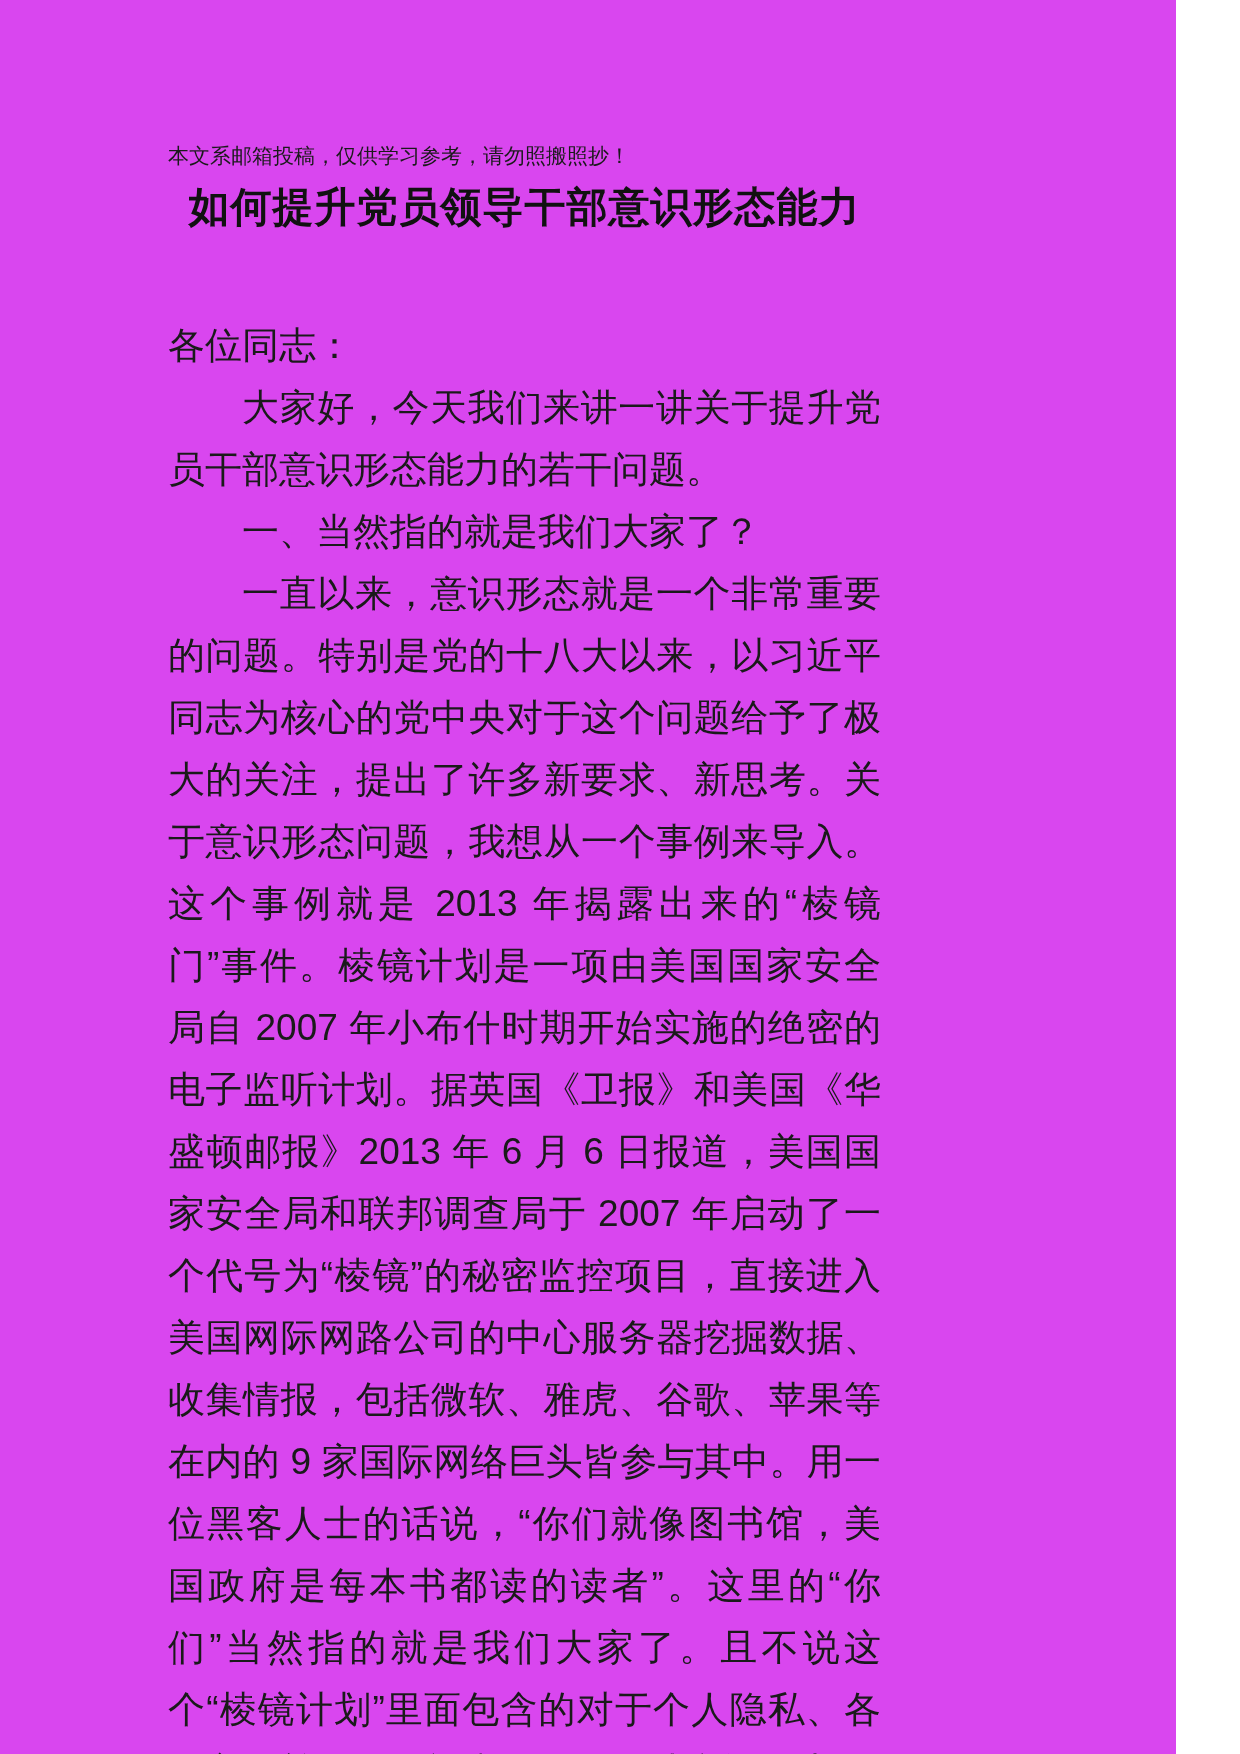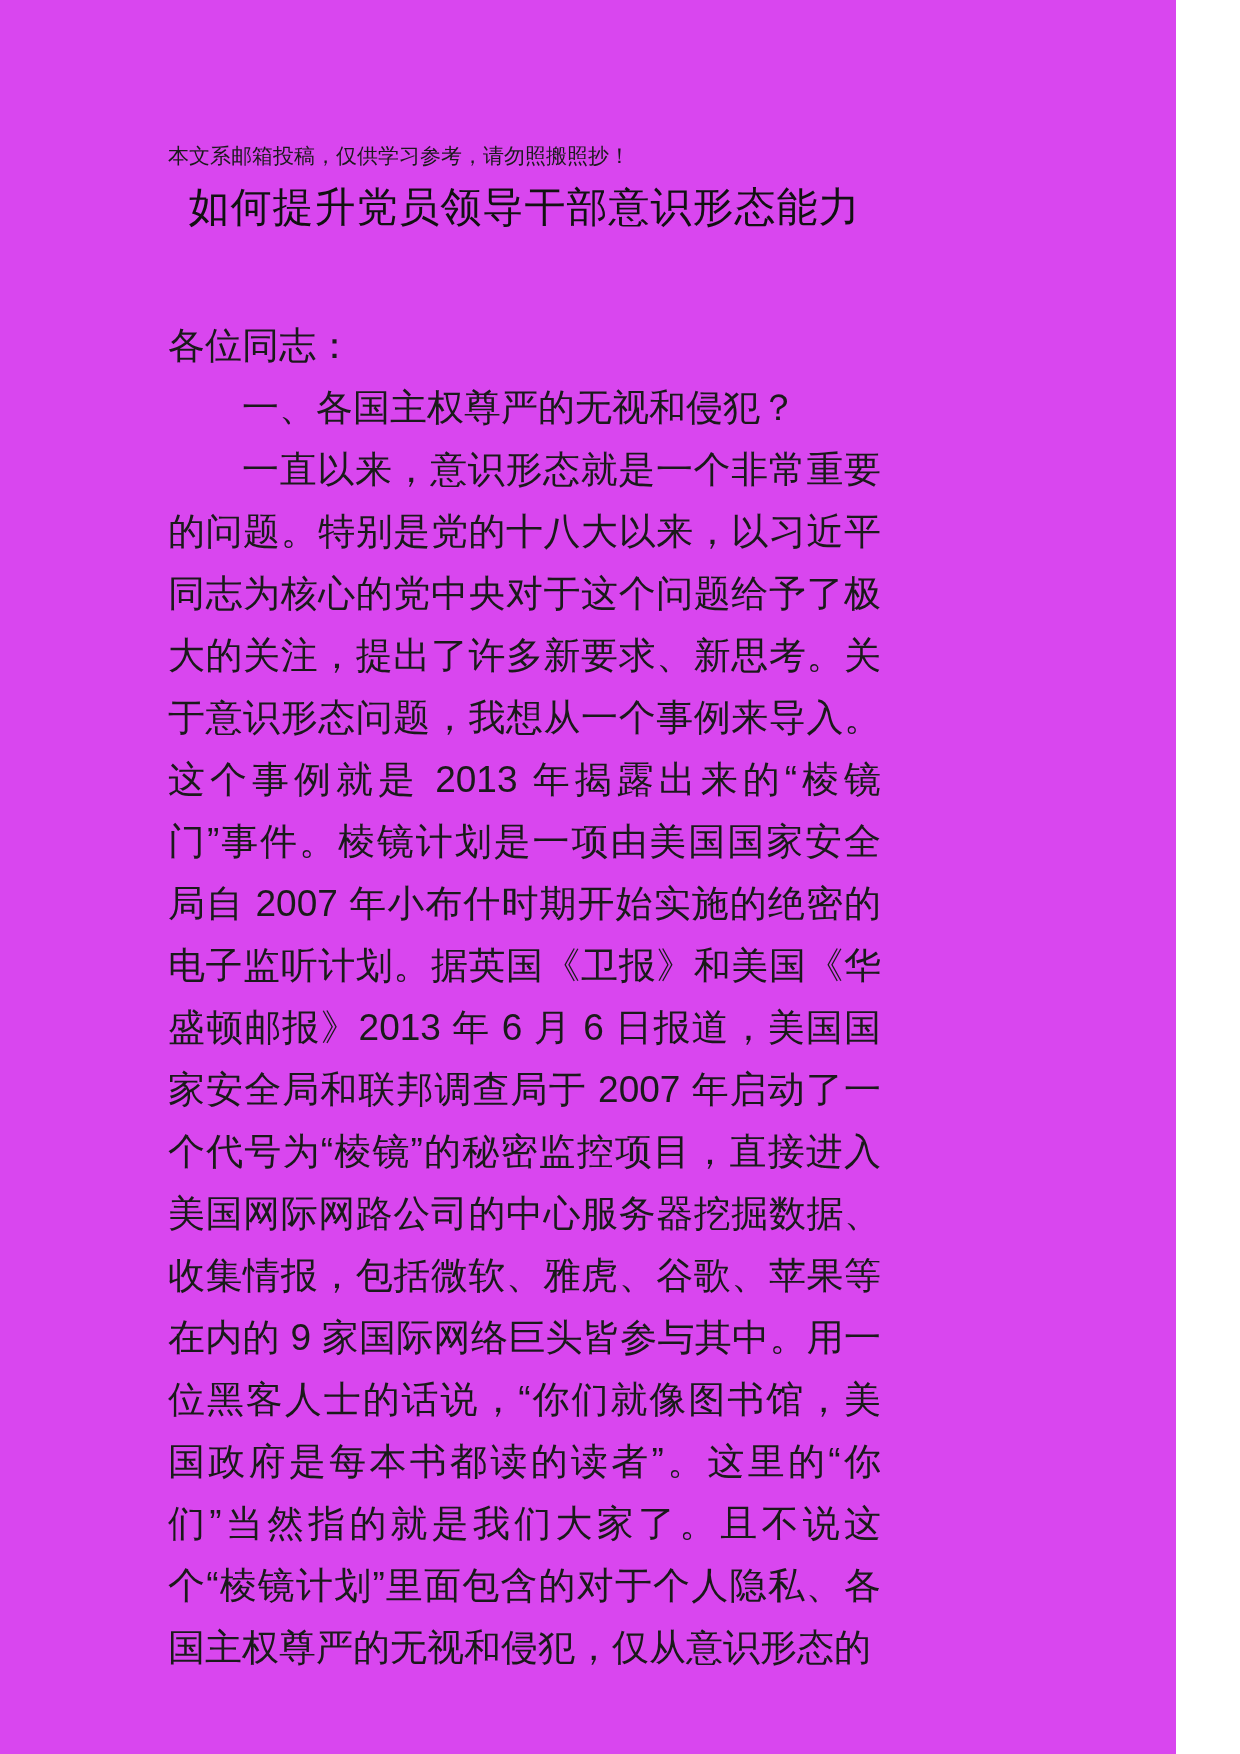--- a/index.html
+++ b/index.html
@@ -21,21 +21,21 @@
     padding: 140px 295px 120px 168px;
   }
   .disclaimer {
     font-size: 21px;
     line-height: 1.5;
     color: #1a1a1a;
     margin: 0 0 8px 0;
   }
   .doc-title {
     font-size: 41px;
-    font-weight: 400;
+    font-weight: 700;
     text-align: center;
     line-height: 1.35;
     margin: 6px 0 0 0;
     letter-spacing: 1px;
     color: #111111;
   }
   .doc-body {
     margin-top: 80px;
   }
   .para {
@@ -57,20 +57,21 @@
 <div class="page">
 
   <div class="disclaimer">本文系邮箱投稿，仅供学习参考，请勿照搬照抄！</div>
 
   <h1 class="doc-title">如何提升党员领导干部意识形态能力</h1>
 
   <div class="doc-body">
 
     <p class="para">各位同志：</p>
 
+    <p class="para indent">大家好，今天我们来讲一讲关于提升党员干部意识形态能力的若干问题。</p>
 
-    <p class="para indent">一、各国主权尊严的无视和侵犯？</p>
+    <p class="para indent">一、当然指的就是我们大家了？</p>
 
     <p class="para indent">一直以来，意识形态就是一个非常重要的问题。特别是党的十八大以来，以习近平同志为核心的党中央对于这个问题给予了极大的关注，提出了许多新要求、新思考。关于意识形态问题，我想从一个事例来导入。这个事例就是 2013 年揭露出来的“棱镜门”事件。棱镜计划是一项由美国国家安全局自 2007 年小布什时期开始实施的绝密的电子监听计划。据英国《卫报》和美国《华盛顿邮报》2013 年 6 月 6 日报道，美国国家安全局和联邦调查局于 2007 年启动了一个代号为“棱镜”的秘密监控项目，直接进入美国网际网路公司的中心服务器挖掘数据、收集情报，包括微软、雅虎、谷歌、苹果等在内的 9 家国际网络巨头皆参与其中。用一位黑客人士的话说，“你们就像图书馆，美国政府是每本书都读的读者”。这里的“你们”当然指的就是我们大家了。且不说这个“棱镜计划”里面包含的对于个人隐私、各国主权尊严的无视和侵犯，仅从意识形态的</p>
 
   </div>
 
 </div>
 
 </body></html>

